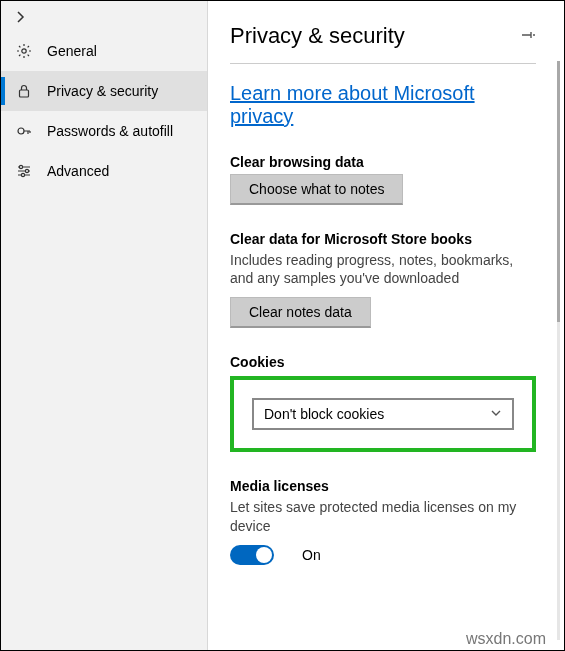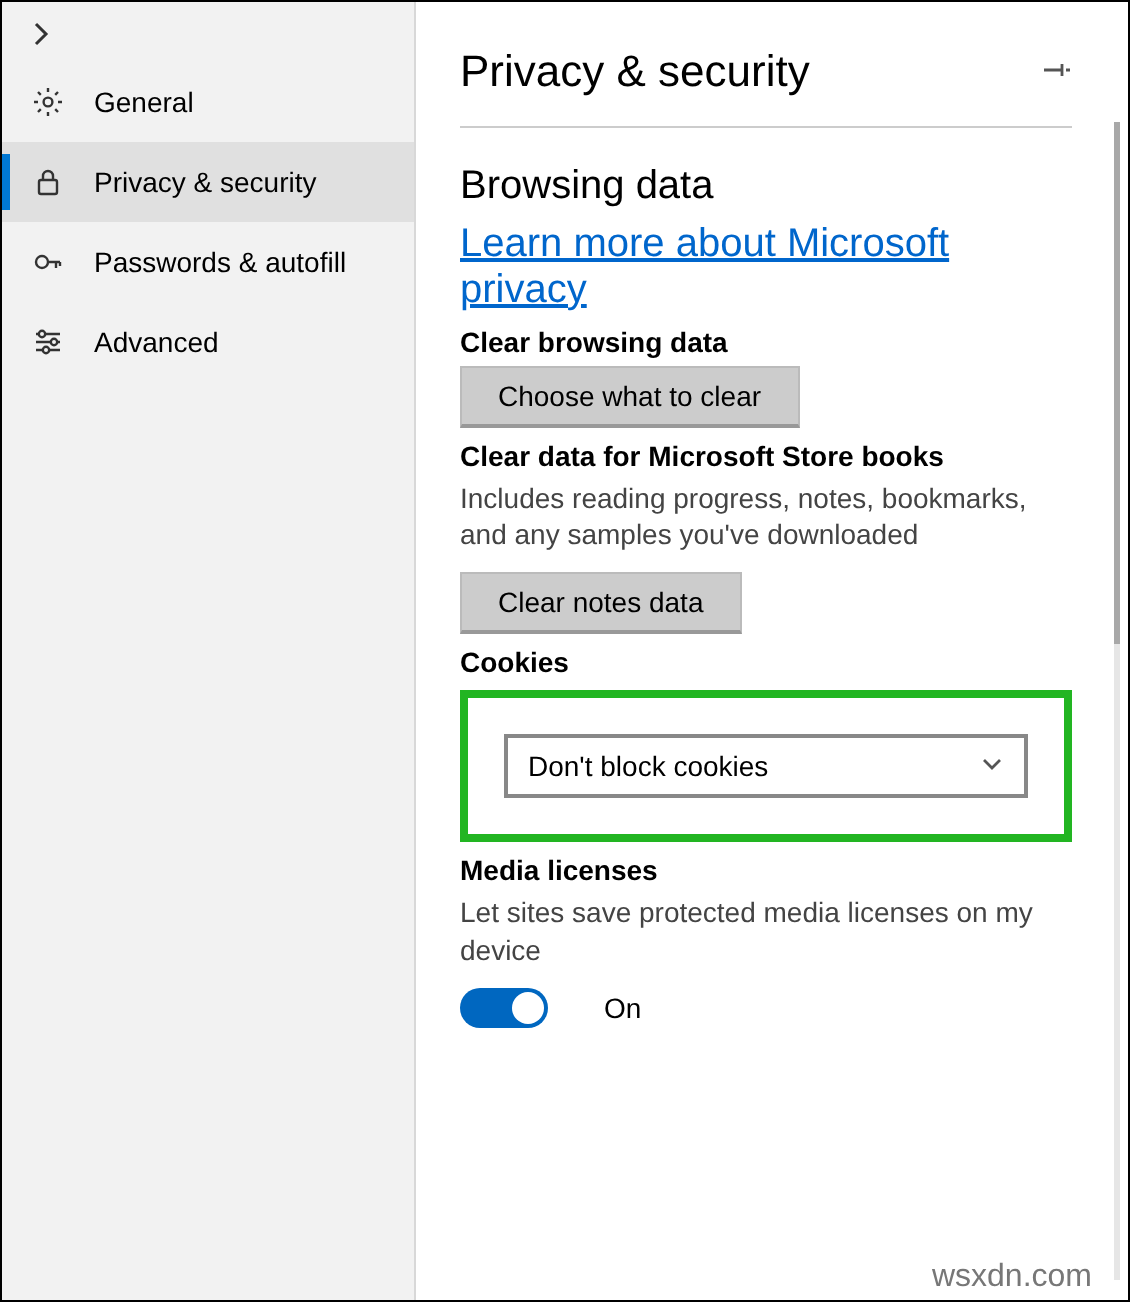--- a/index.html
+++ b/index.html
@@ -100,21 +100,21 @@
   .link {
     color: #0066cc;
     text-decoration: underline;
     font-size: 20px;
     cursor: pointer;
     display: inline-block;
   }
   .subhead {
     font-size: 14px;
     font-weight: 600;
-    margin-top: 6px;
+    margin-top: 26px;
     margin-bottom: 4px;
   }
   .subdesc {
     font-size: 14px;
     color: #444;
     line-height: 1.3;
     margin-bottom: 10px;
   }
   .btn {
     display: inline-block;
@@ -245,25 +245,24 @@
     <div class="main-header">
       <div class="page-title">Privacy &amp; security</div>
       <div class="pin">
         <svg width="16" height="16" viewBox="0 0 16 16">
             <path d="M2 8h9M11 5v6M13 8h2" stroke="#555" stroke-width="1.4" fill="none"></path>
           </svg>
       </div>
     </div>
     <hr class="divider">
 
-    <div class="section-title">Browsing data</div>
     <a class="link">Learn more about Microsoft privacy</a>
 
     <div class="subhead">Clear browsing data</div>
-    <button class="btn">Choose what to clear</button>
+    <button class="btn">Choose what to notes</button>
 
     <div class="subhead">Clear data for Microsoft Store books</div>
     <div class="subdesc">Includes reading progress, notes, bookmarks, and any samples you've downloaded</div>
     <button class="btn">Clear notes data</button>
 
     <div class="subhead">Cookies</div>
     <div class="dropdown-wrap">
       <div class="dropdown">
         <span>Don't block cookies</span>
         <span>

